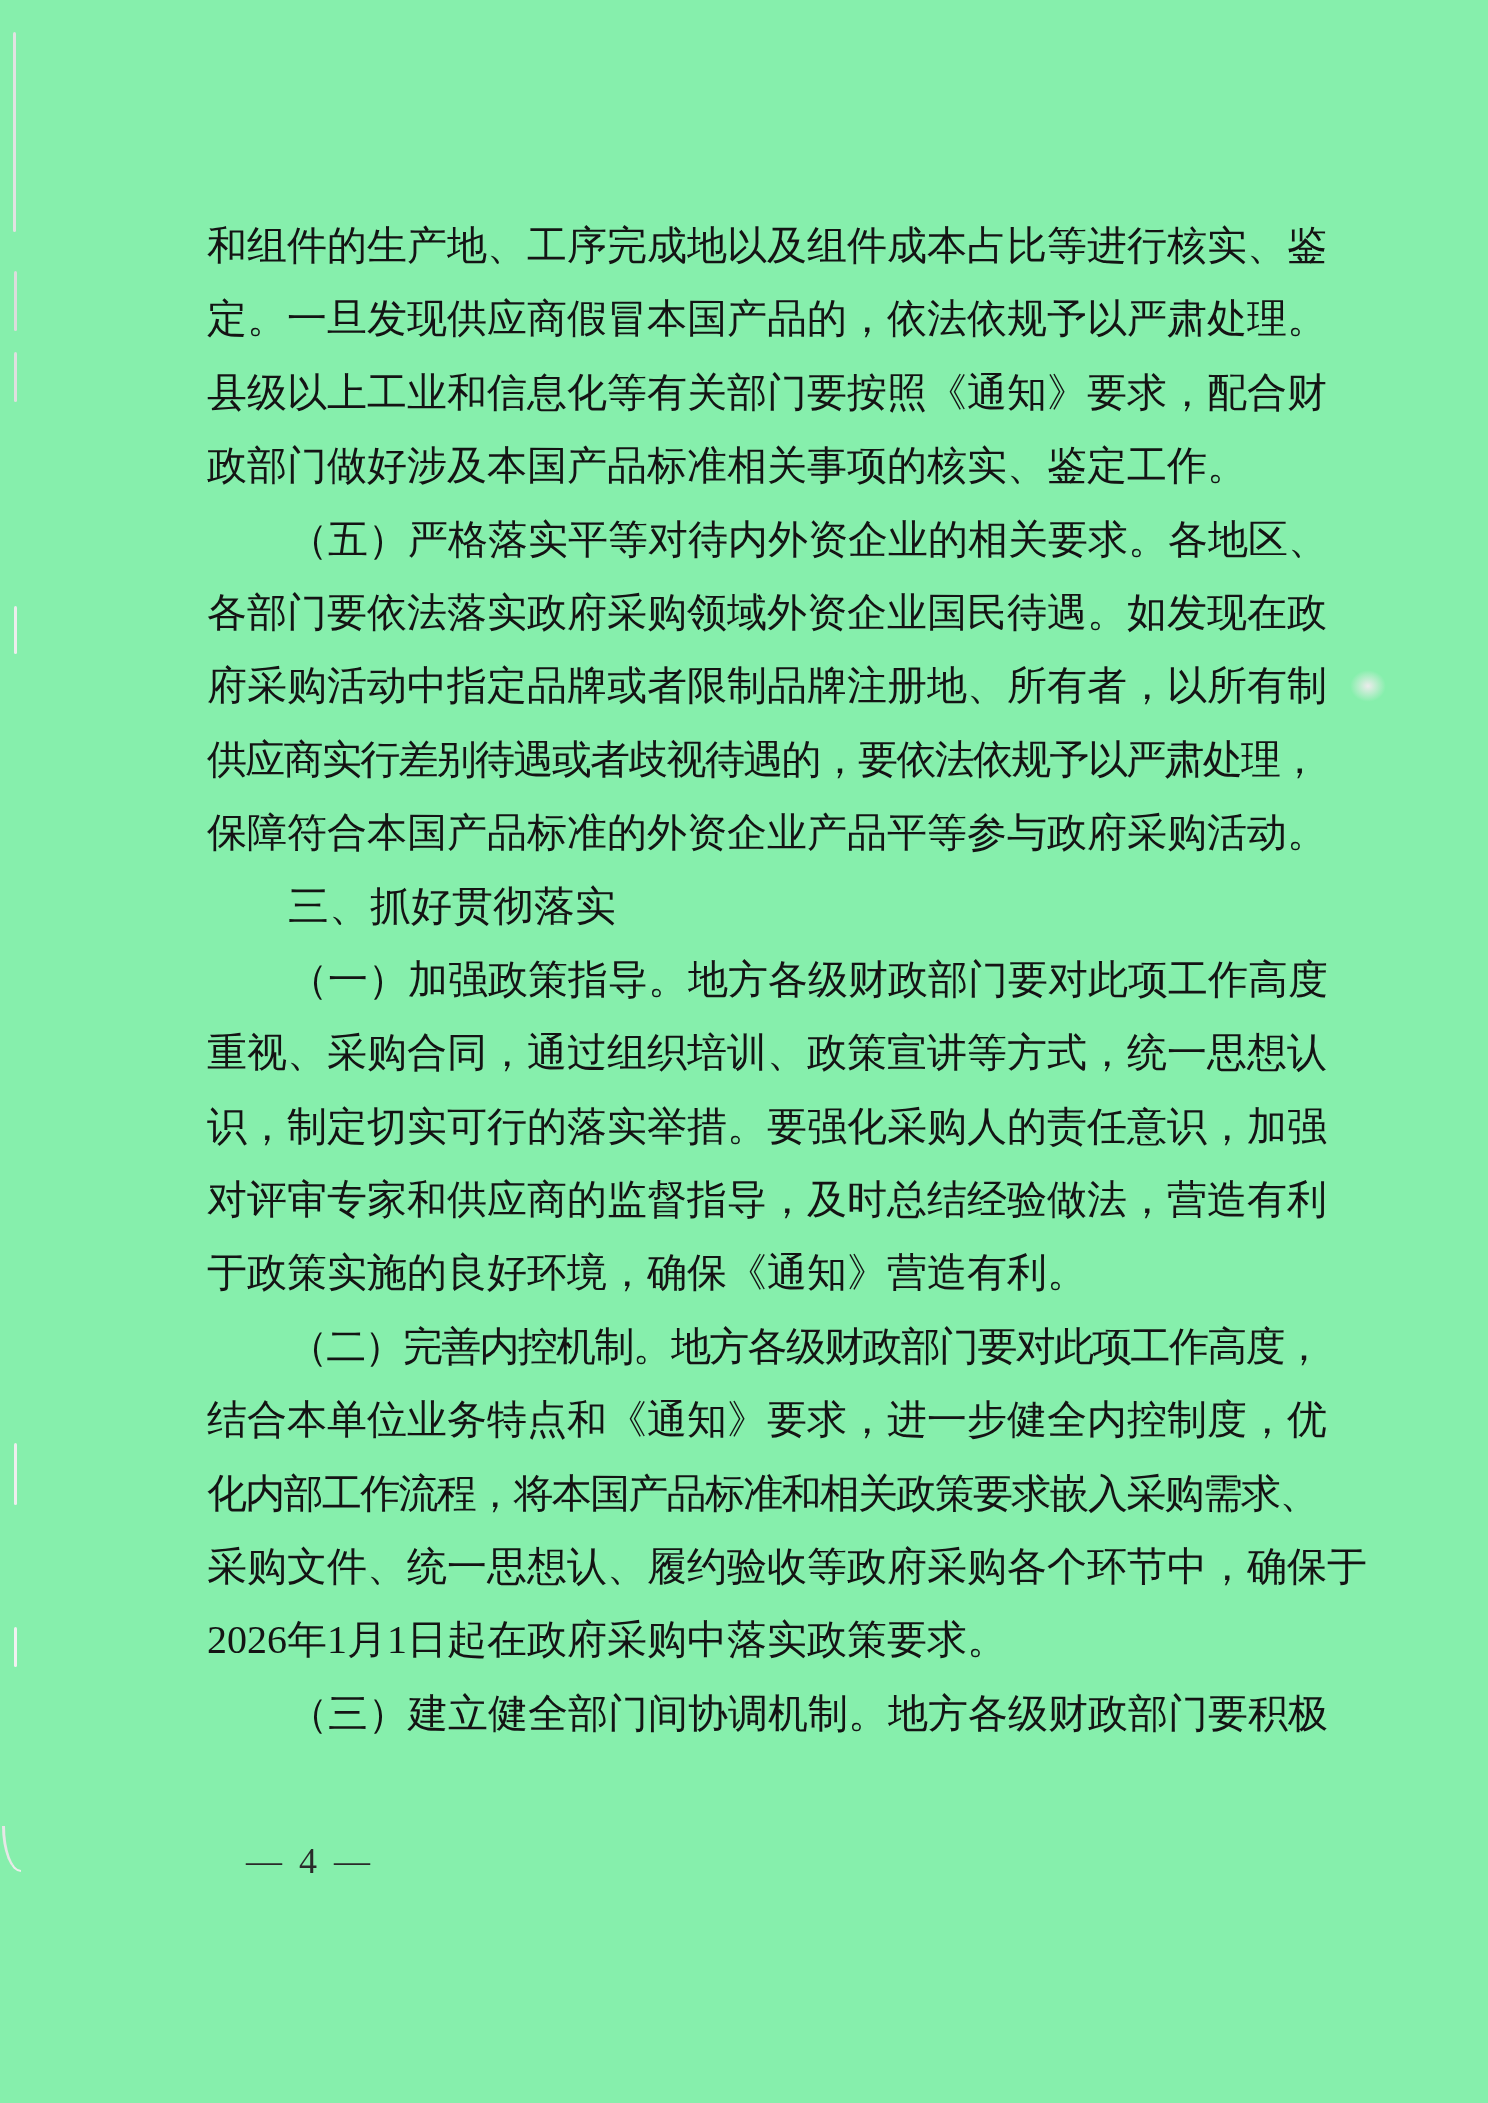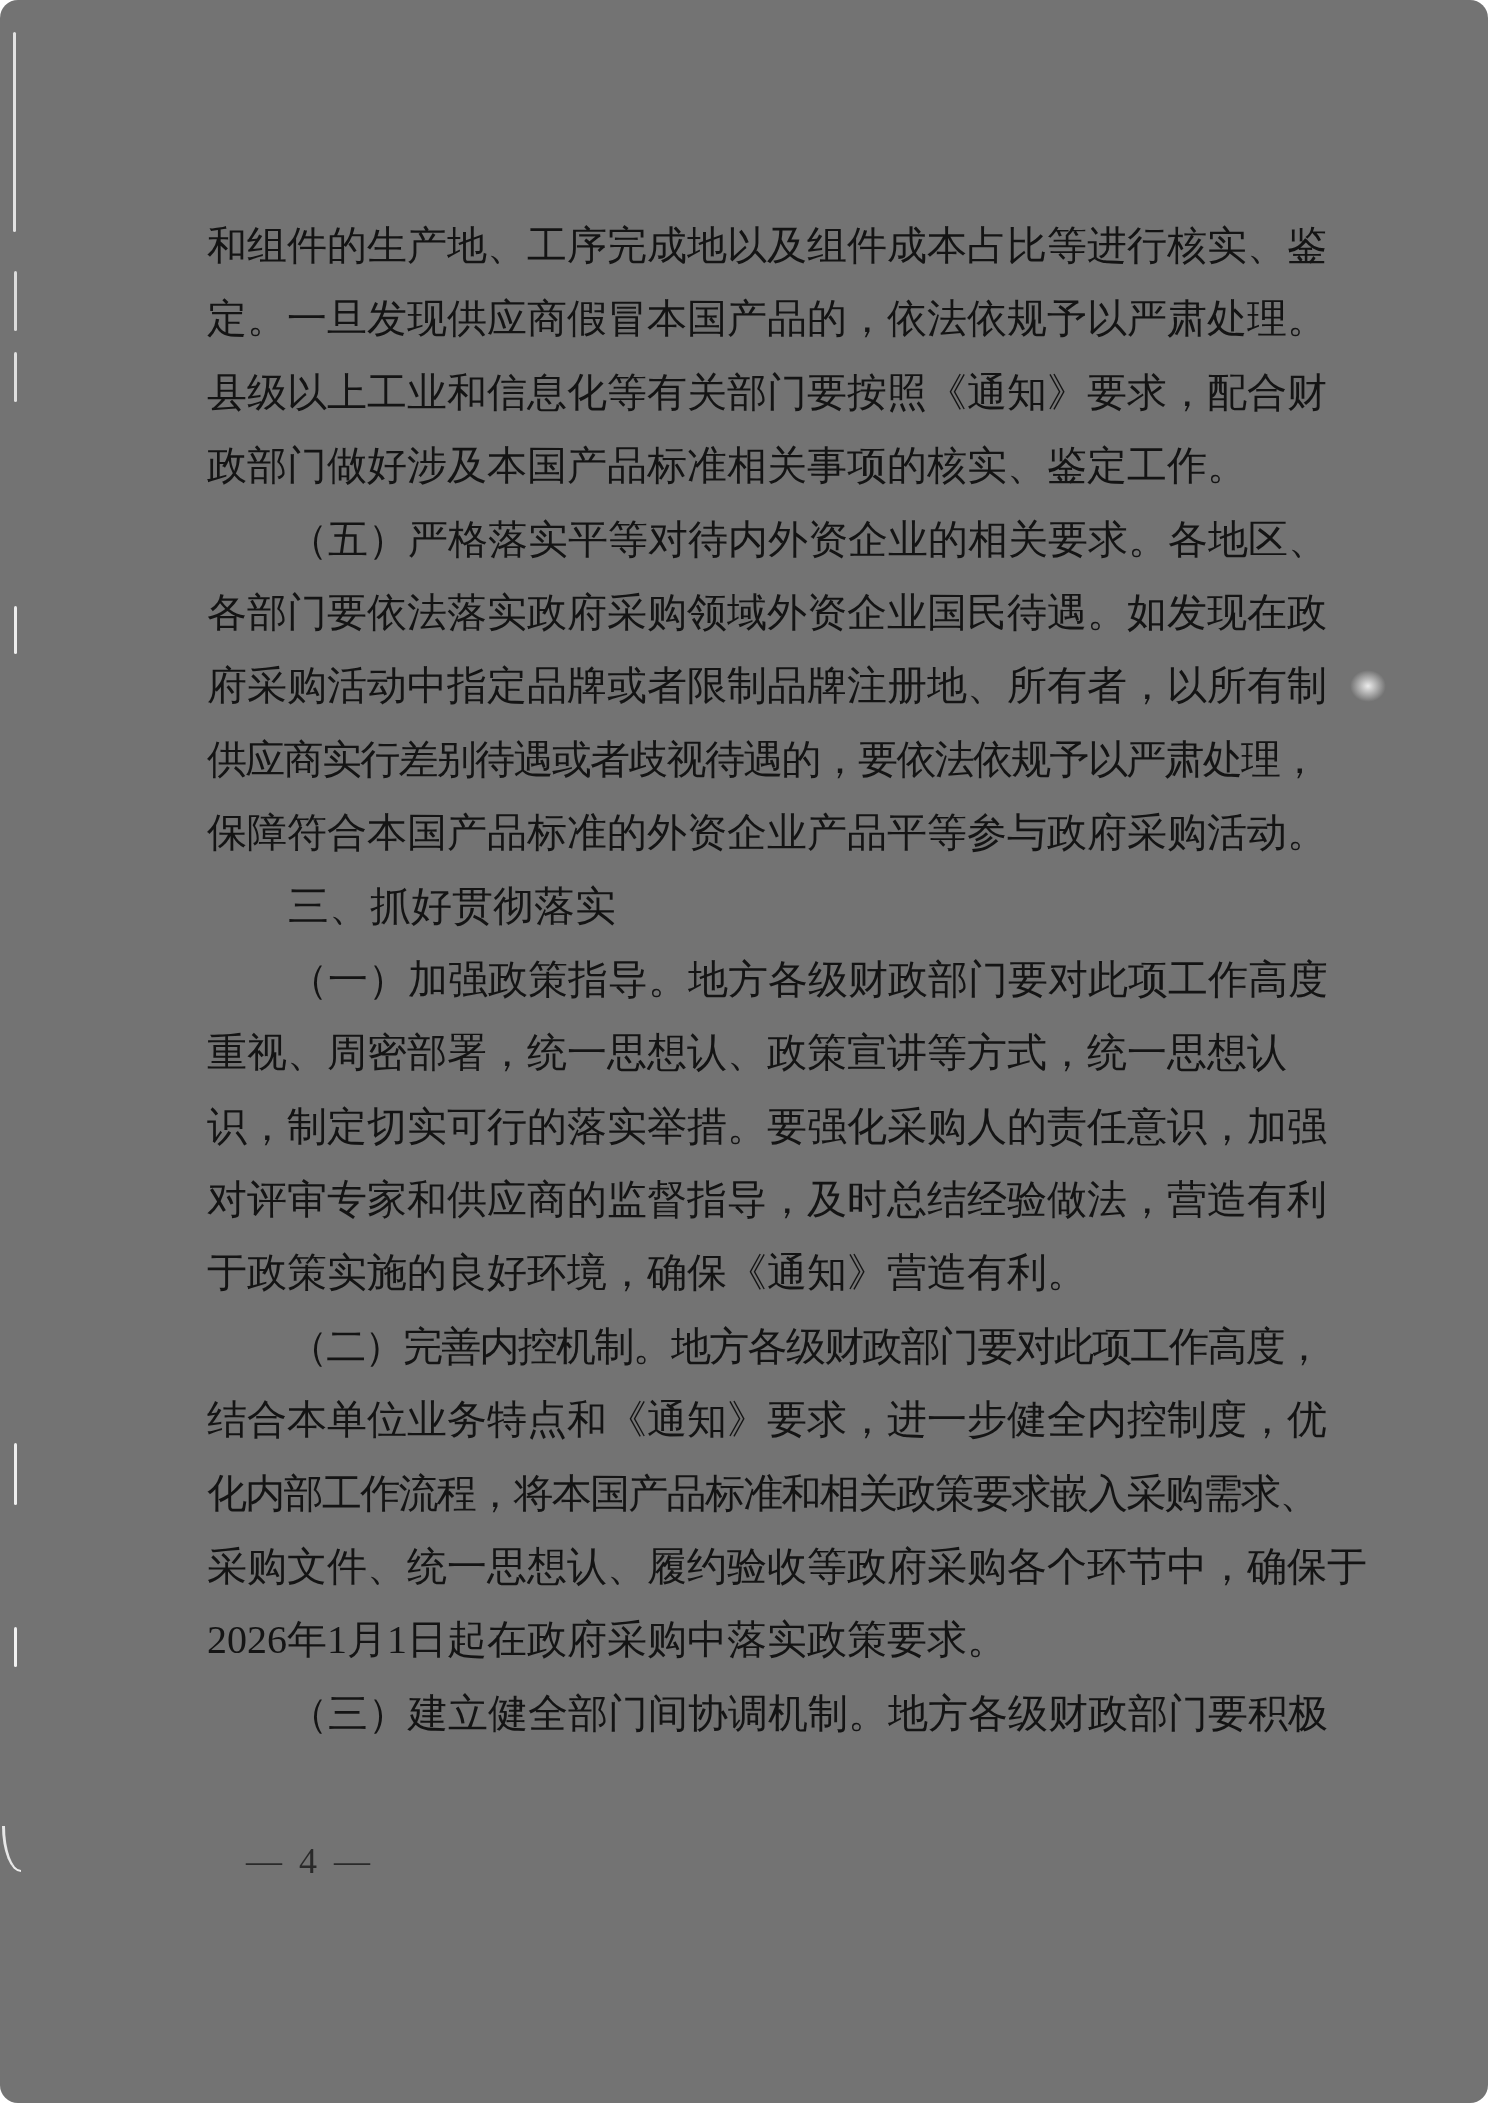--- a/index.html
+++ b/index.html
@@ -1,23 +1,22 @@
 <!DOCTYPE html>
 <html><head>
 <meta charset="utf-8">
 <style>
   html, body { margin: 0; padding: 0; }
   .page {
     position: relative;
     width: 1488px;
     height: 2103px;
-    background: #737373;
+    background: #86efac;
     overflow: hidden;
     font-family: "Liberation Serif", "DejaVu Serif", serif;
-    border-radius: 18px;
   }
   .text-block {
     position: absolute;
     left: 207px;
     top: 209px;
     width: 1128px;
     font-size: 40px;
     line-height: 73.4px;
     color: #141414;
   }
@@ -82,21 +81,21 @@
       <div class="line">定。一旦发现供应商假冒本国产品的，依法依规予以严肃处理。</div>
       <div class="line">县级以上工业和信息化等有关部门要按照《通知》要求，配合财</div>
       <div class="line">政部门做好涉及本国产品标准相关事项的核实、鉴定工作。</div>
       <div class="line indent">（五）严格落实平等对待内外资企业的相关要求。各地区、</div>
       <div class="line">各部门要依法落实政府采购领域外资企业国民待遇。如发现在政</div>
       <div class="line">府采购活动中指定品牌或者限制品牌注册地、所有者，以所有制</div>
       <div class="line squeeze">供应商实行差别待遇或者歧视待遇的，要依法依规予以严肃处理，</div>
       <div class="line">保障符合本国产品标准的外资企业产品平等参与政府采购活动。</div>
       <div class="line heading indent">三、抓好贯彻落实</div>
       <div class="line indent">（一）加强政策指导。地方各级财政部门要对此项工作高度</div>
-      <div class="line">重视、周密部署，统一思想认、政策宣讲等方式，统一思想认</div>
+      <div class="line">重视、采购合同，通过组织培训、政策宣讲等方式，统一思想认</div>
       <div class="line">识，制定切实可行的落实举措。要强化采购人的责任意识，加强</div>
       <div class="line">对评审专家和供应商的监督指导，及时总结经验做法，营造有利</div>
       <div class="line">于政策实施的良好环境，确保《通知》营造有利。</div>
       <div class="line indent squeeze">（二）完善内控机制。地方各级财政部门要对此项工作高度，</div>
       <div class="line">结合本单位业务特点和《通知》要求，进一步健全内控制度，优</div>
       <div class="line squeeze">化内部工作流程，将本国产品标准和相关政策要求嵌入采购需求、</div>
       <div class="line">采购文件、统一思想认、履约验收等政府采购各个环节中，确保于</div>
       <div class="line">2026年1月1日起在政府采购中落实政策要求。</div>
       <div class="line indent">（三）建立健全部门间协调机制。地方各级财政部门要积极</div>
     </div>

